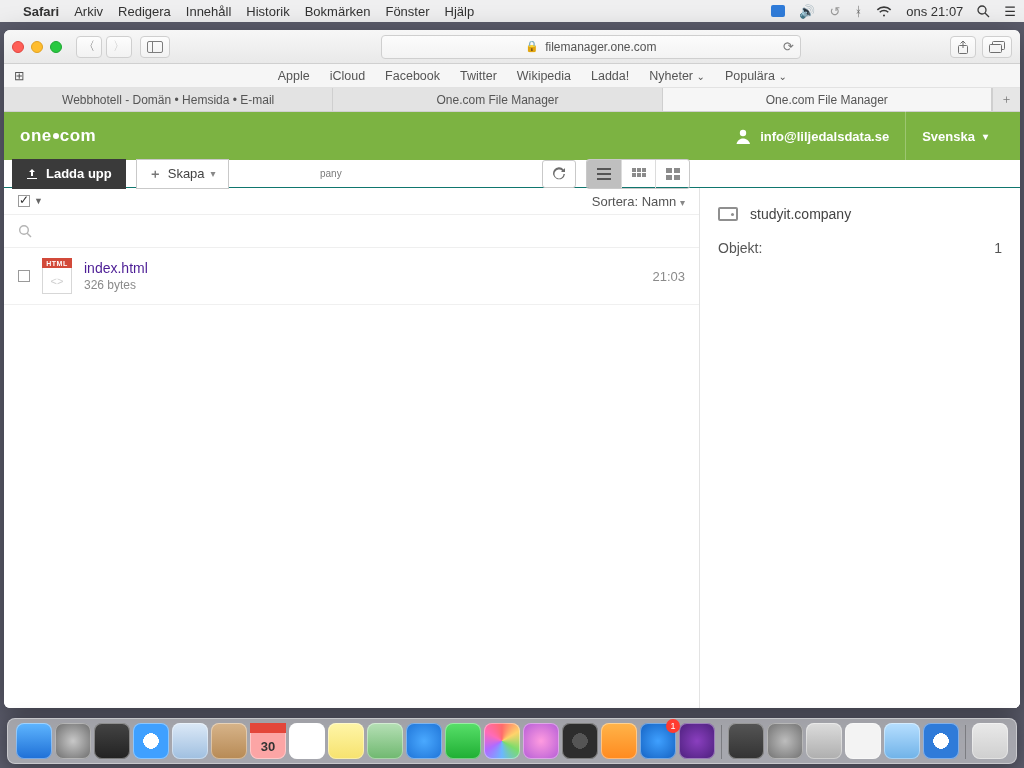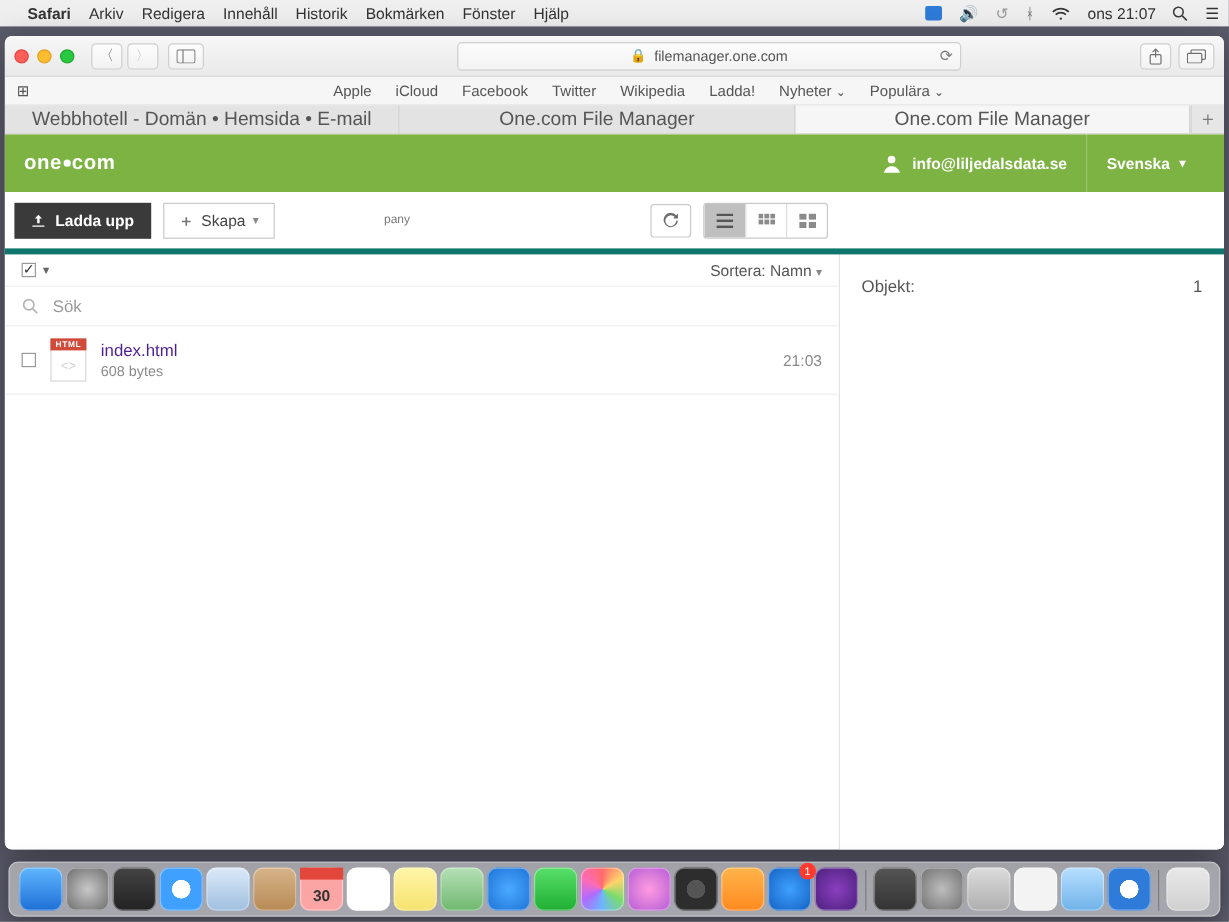--- a/index.html
+++ b/index.html
@@ -19,36 +19,36 @@
   .tb-btn { height:22px; min-width:26px; padding:0 6px; border:1px solid #cfcfcf; background:linear-gradient(#fdfdfd,#f2f2f2); border-radius:4px; display:flex; align-items:center; justify-content:center; font-size:12px; color:#6a6a6a; }
   .urlbar { flex:0 0 420px; height:24px; margin:0 auto; border:1px solid #cfcfcf; border-radius:4px; background:linear-gradient(#fcfcfc,#f3f3f3); display:flex; align-items:center; justify-content:center; gap:6px; position:relative; }
   .urlbar .reload { position:absolute; right:6px; color:#7a7a7a; font-size:13px; }
   .urlbar .host { color:#555; font-size:12px;text-align:center; }
   .right-tb { position:absolute; right:8px; display:flex; gap:6px; }
   
   .fav-bar { height:24px; background:#f6f6f6; border-bottom:1px solid #e2e2e2; display:flex; align-items:center; padding:0 10px; gap:20px; font-size:12.5px; color:#555;}
   .fav-bar .apps { margin-right:8px; letter-spacing:2px; }
   .fav-bar .spacer { flex:1; }
   
-  .tab-strip { height:24px; display:flex; background:#e6e6e6; border-bottom:1px solid #d0d0d0; font-size:16px; }
+  .tab-strip { height:24px; display:flex; background:#e6e6e6; border-bottom:1px solid #d0d0d0; font-size:12px; }
   .tab { flex:1; display:flex; align-items:center; justify-content:center; border-right:1px solid #cfcfcf; color:#555; background:#e3e3e3; position:relative; }
   .tab.active { background:#f6f6f6; }
   .tab:last-of-type { border-right:none; }
   .tab-add { width:28px; display:flex; align-items:center; justify-content:center; border-left:1px solid #cfcfcf; color:#7a7a7a; }
   
   .content { flex:1; display:flex; flex-direction:column; background:#fff; }
   
   .oc-top { height:48px; background:#7cb342; color:#fff; display:flex; align-items:center; padding:0 16px; }
   .oc-logo { font-size:17px; font-weight:600; letter-spacing:.5px; }
   .oc-logo .dot2 { display:inline-block; width:6px; height:6px; background:#fff; border-radius:50%; vertical-align:middle; margin:0 1px 2px 1px;}
   .oc-top .oc-right { margin-left:auto; display:flex; align-items:center; }
   .oc-seg { padding:0 16px; height:62px; display:flex; align-items:center; gap:8px; border-left:1px solid rgba(255,255,255,.25); font-weight:600; font-size:13px;}
   .caret-dn { font-size:10px; }
   
-  .fm-toolbar { height:52px; border-bottom:5px solid #0f766e; display:flex; align-items:center; padding:5px 8px; gap:10px; position:relative;}
+  .fm-toolbar { height:28px; border-bottom:1px solid #0f766e; display:flex; align-items:center; padding:5px 8px; gap:10px; position:relative;}
   .btn-upload { background:#3a3a3a; color:#fff; height:30px; padding:0 14px; display:flex; align-items:center; gap:8px; font-size:13px; font-weight:600; }
   .btn-create { background:#fff; border:1px solid #c9c9c9; color:#444; height:30px; padding:0 12px; display:flex; align-items:center; gap:6px; font-size:13px; }
   .toolbar-right { position:absolute; right:330px; display:flex; gap:10px; align-items:center;}
   .icon-btn { border:1px solid #c9c9c9; background:#fff; height:28px; width:34px; display:flex; align-items:center; justify-content:center; color:#666; border-radius:3px;}
   .view-toggle { display:flex; border:1px solid #c9c9c9; border-radius:3px; overflow:hidden;}
   .view-toggle .v { width:34px; height:28px; display:flex; align-items:center; justify-content:center; color:#6e6e6e;}
   .view-toggle .v.active { background:#bfbfbf; color:#333;}
   .view-toggle .v + .v { border-left:1px solid #dcdcdc;}
   .crumb-frag { position:absolute; left:316px; color:#7a7a7a; font-size:10px;}
   
@@ -256,38 +256,41 @@
             <span>Sortera: </span><span>Namn</span> <span class="caret-dn" style="color:#888">▾</span>
           </span>
         </div>
         <div class="search-row">
           <span>
             <svg width="14" height="14" viewBox="0 0 14 14">
                 <circle cx="6" cy="6" r="4.3" stroke="#b4b4b4" stroke-width="1.4" fill="none"></circle>
                 <line x1="9.2" y1="9.2" x2="13" y2="13" stroke="#b4b4b4" stroke-width="1.4"></line>
               </svg>
           </span>
-          <input placeholder="Sök" style="">
         </div>
 
         <div class="file-row">
           <span class="checkbox"></span>
           <div class="file-icon">
             <div class="tag">HTML</div>
             <div class="angles">&lt;&gt;</div>
           </div>
           <div class="file-meta">
             <div class="name">index.html</div>
-            <div class="size">608 bytes</div>
+            <div class="size">326 bytes</div>
           </div>
           <div class="file-time">21:03</div>
         </div>
       </div>
 
       <div class="fm-right">
+        <div class="drive-row">
+          <span class="drive-ico"></span>
+          <span>studyit.company</span>
+        </div>
         <div class="kv-row">
           <span>Objekt:</span>
           <span>1</span>
         </div>
       </div>
     </div>
   </div>
 </div>
 
 <div class="dock">

